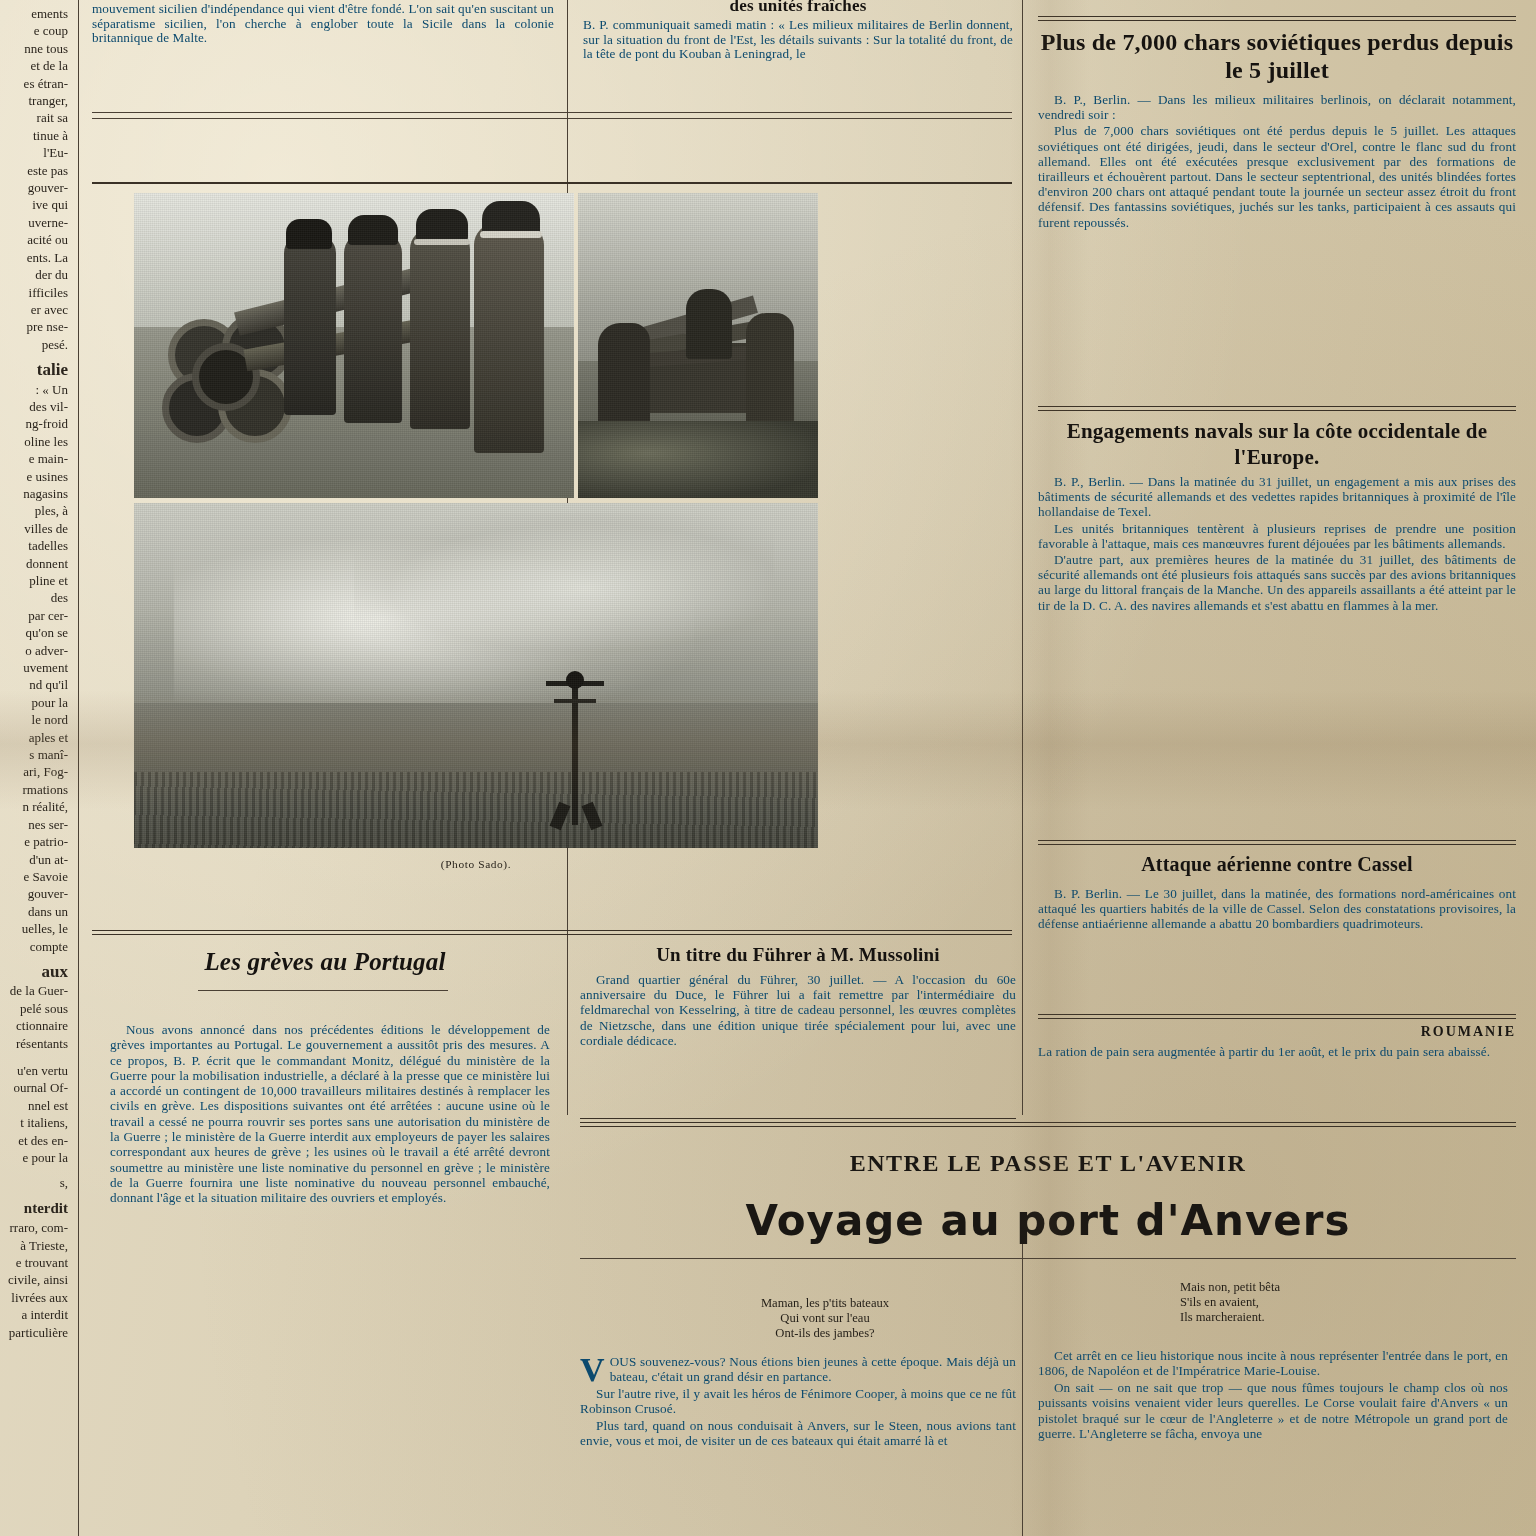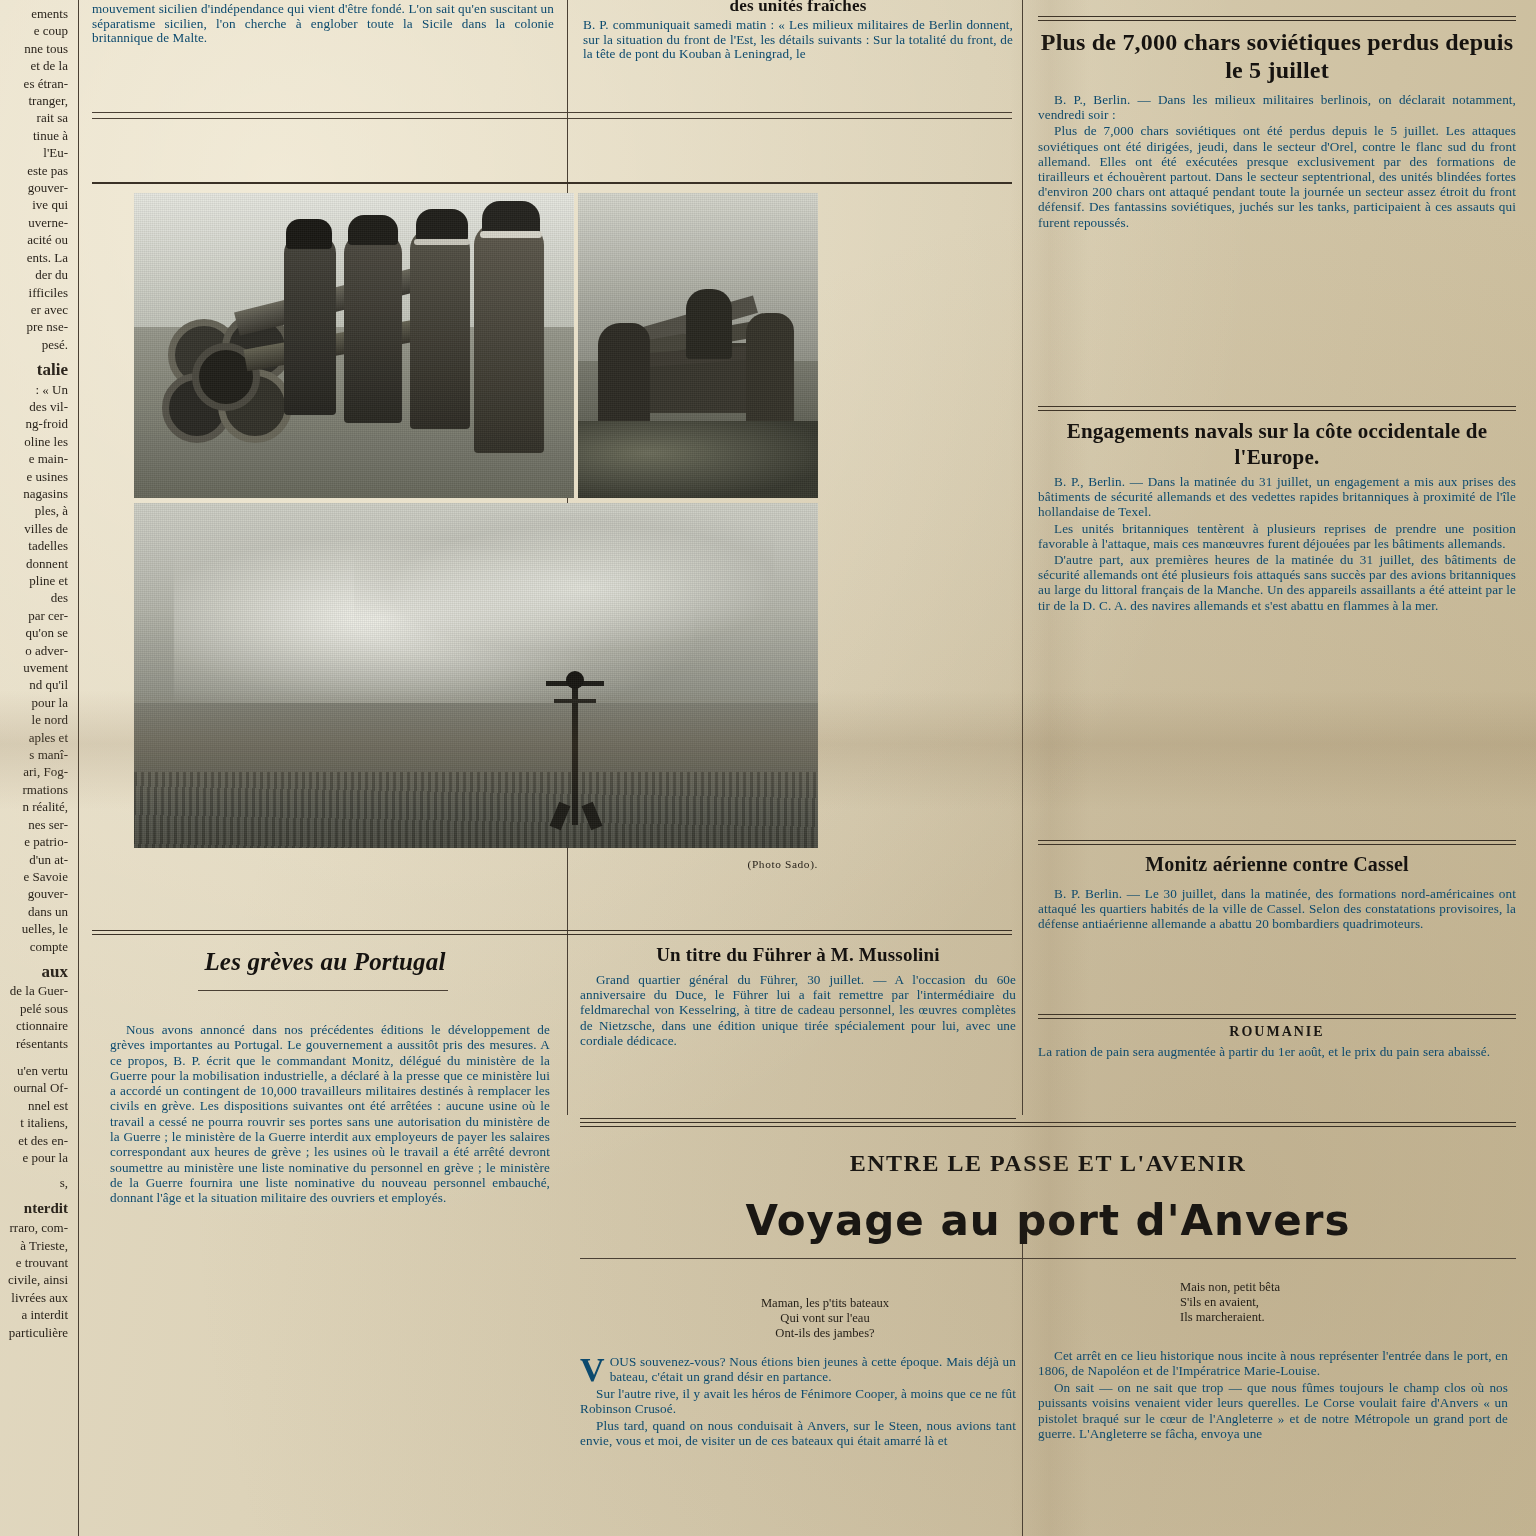--- a/index.html
+++ b/index.html
@@ -126,21 +126,21 @@
     position: absolute;
     font-size: 12.4px;
     line-height: 15px;
     text-align: center;
     letter-spacing: 0.6px;
     color: #241f18;
   }
   .caption .credit {
     display: block;
     font-size: 11.4px;
-    text-align: right;
+    text-align: center;
     margin-top: 1px;
   }
 
   .verse {
     position: absolute;
     font-size: 12.6px;
     line-height: 15px;
     color: #241f18;
   }
 
@@ -393,27 +393,27 @@
 
   <div class="hrule dbl" style="left:1038px; top:406px; width:478px;"></div>
   <div class="hl" style="left:1038px; top:418px; width:478px; font-size:21px; line-height:26px;">Engagements navals sur la côte occidentale de l'Europe.</div>
   <div class="col" style="left:1038px; top:474px; width:478px; line-height:15.2px;">
     <p>B. P., Berlin. — Dans la matinée du 31 juillet, un engagement a mis aux prises des bâtiments de sécurité allemands et des vedettes rapides britanniques à proximité de l'île hollandaise de Texel.</p>
     <p>Les unités britanniques tentèrent à plusieurs reprises de prendre une position favorable à l'attaque, mais ces manœuvres furent déjouées par les bâtiments allemands.</p>
     <p>D'autre part, aux premières heures de la matinée du 31 juillet, des bâtiments de sécurité allemands ont été plusieurs fois attaqués sans succès par des avions britanniques au large du littoral français de la Manche. Un des appareils assaillants a été atteint par le tir de la D. C. A. des navires allemands et s'est abattu en flammes à la mer.</p>
   </div>
 
   <div class="hrule dbl" style="left:1038px; top:840px; width:478px;"></div>
-  <div class="hl" style="left:1038px; top:852px; width:478px; font-size:20px; line-height:24px;">Monitz aérienne contre Cassel</div>
+  <div class="hl" style="left:1038px; top:852px; width:478px; font-size:20px; line-height:24px;">Attaque aérienne contre Cassel</div>
   <div class="col" style="left:1038px; top:886px; width:478px; line-height:15.2px;">
     <p>B. P. Berlin. — Le 30 juillet, dans la matinée, des formations nord-américaines ont attaqué les quartiers habités de la ville de Cassel. Selon des constatations provisoires, la défense antiaérienne allemande a abattu 20 bombardiers quadrimoteurs.</p>
   </div>
 
   <div class="hrule dbl" style="left:1038px; top:1014px; width:478px;"></div>
-  <div class="smallcaps-head" style="left:1038px; top:1024px; width:478px; font-size:14px;">ROUMANIE</div>
+  <div class="smallcaps-head" style="left:1038px; top:1024px; width:478px; font-size:14px;text-align:right;">ROUMANIE</div>
   <div class="col" style="left:1038px; top:1044px; width:478px; line-height:15.2px;">
     <p class="noind">La ration de pain sera augmentée à partir du 1er août, et le prix du pain sera abaissé.</p>
   </div>
 
 </div>
 
 <div class="stain-a"></div>
 <div class="stain-b"></div>
 
 </body></html>

